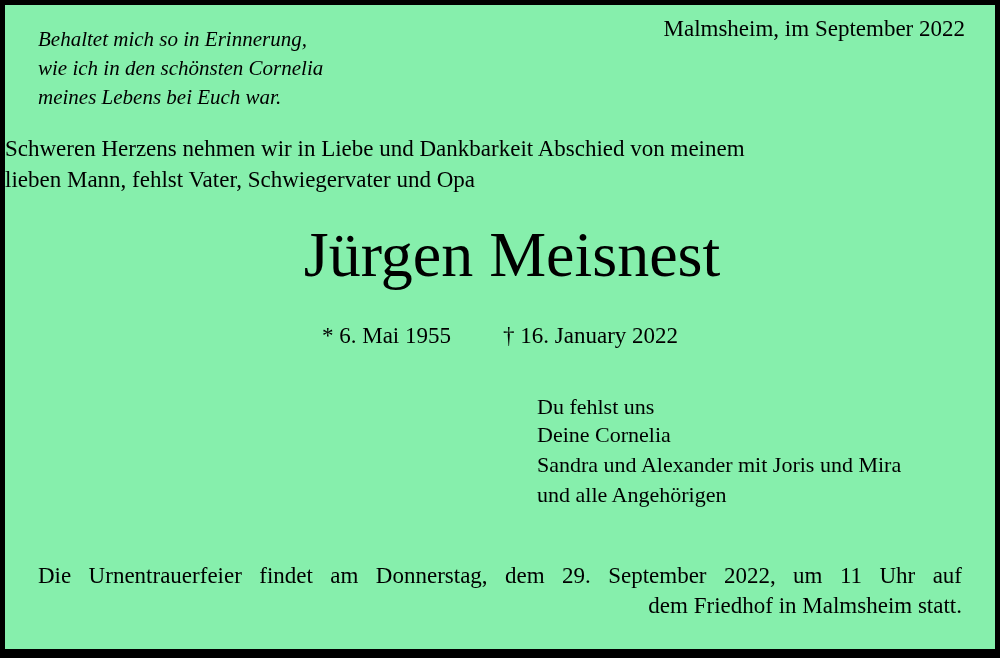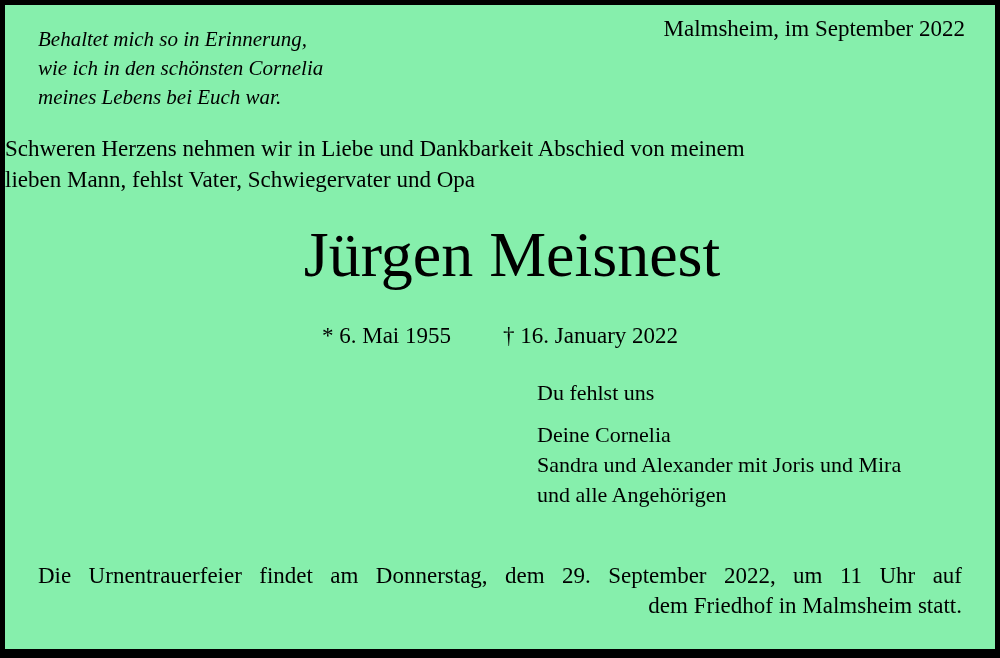--- a/index.html
+++ b/index.html
@@ -63,21 +63,21 @@
     left: 0;
     width: 100%;
     top: 318px;
     text-align: center;
     font-size: 23px;
     white-space: nowrap;
   }
   .dates .birth { margin-right: 52px; }
   .farewell {
     left: 532px;
-    top: 374px;
+    top: 388px;
     font-size: 22px;
     line-height: 28px;
     white-space: nowrap;
   }
   .mourners {
     left: 532px;
     top: 415px;
     font-size: 22px;
     line-height: 30px;
     white-space: nowrap;

